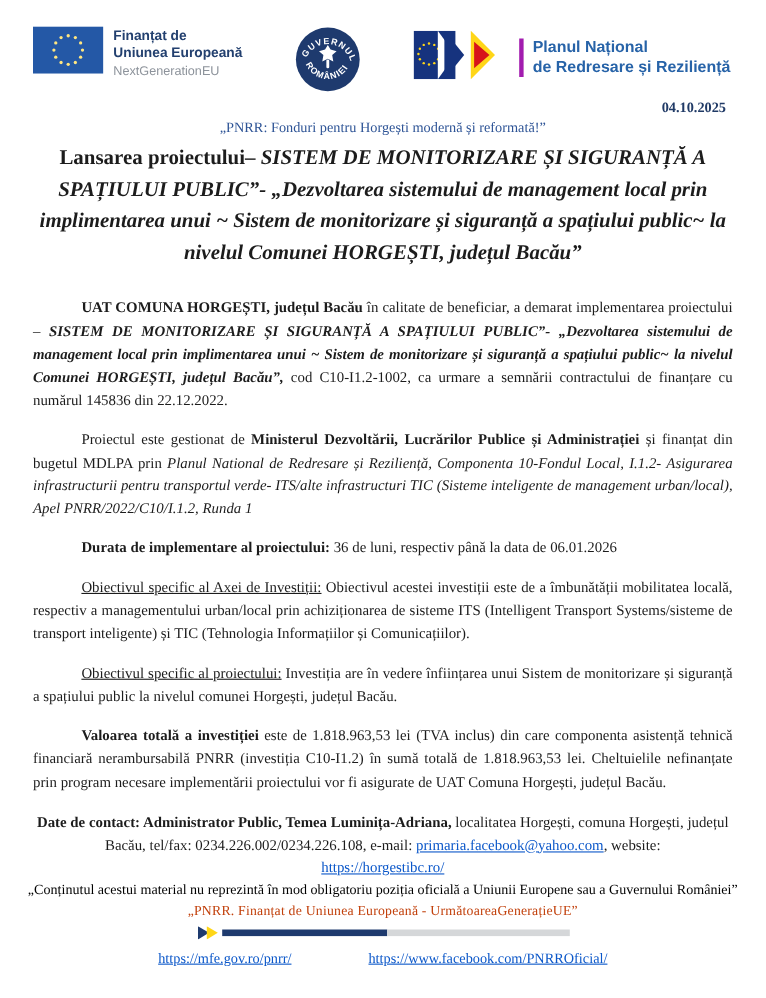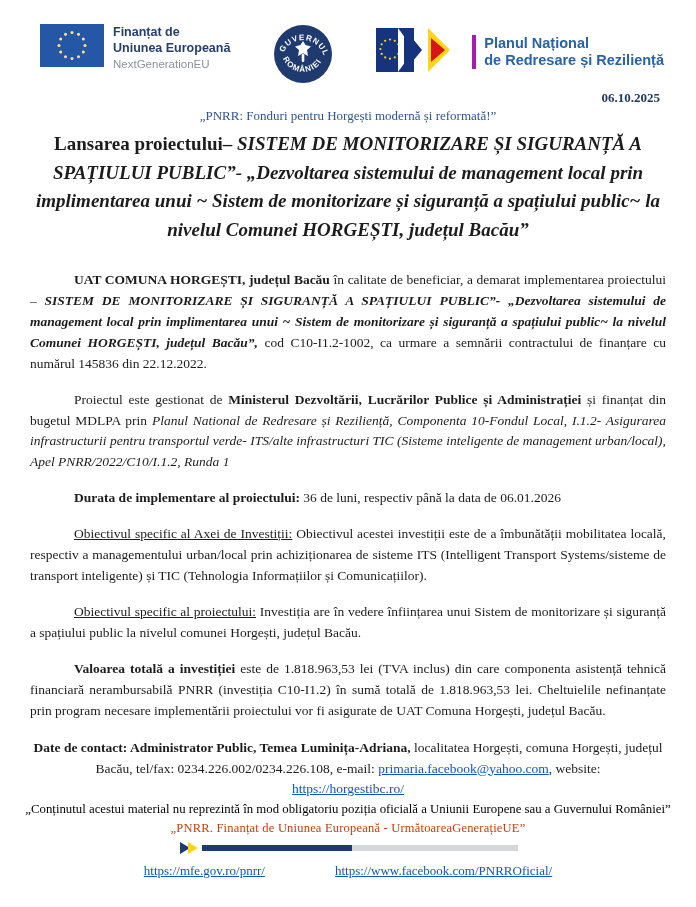--- a/index.html
+++ b/index.html
@@ -2,21 +2,21 @@
 <html lang="ro"><head>
 <meta charset="utf-8">
 <style>
   html,body{margin:0;padding:0;background:#ffffff;}
   body{width:696px;height:907px;overflow:hidden;
        font-family:"Liberation Serif","DejaVu Serif",serif;color:#1c1c1c;}
   .page{box-sizing:border-box;width:696px;height:907px;padding:24px 30px 0 30px;position:relative;}
 
   
   .logos{display:flex;justify-content:space-between;align-items:flex-start;height:62px;}
-  .eu-logo{display:flex;gap:9px;align-items:flex-start;margin-left:10px;}
+  .eu-logo{display:flex;gap:9px;align-items:flex-end;}
   .eu-flag{flex:0 0 auto;}
   .eu-text{font-family:"Liberation Sans","DejaVu Sans",sans-serif;line-height:1.25;margin-top:1px;}
   .eu-text .l1,.eu-text .l2{font-size:12.5px;font-weight:bold;color:#23406f;}
   .eu-text .l3{font-size:11.5px;color:#8d939b;margin-top:1px;}
   .gov-seal{margin-top:0px;}
   .pnrr-logo{display:flex;align-items:center;gap:8px;margin-right:2px;margin-top:4px;}
   .pnrr-text{border-left:4px solid #a21caf;padding-left:8px;
              font-family:"Liberation Sans","DejaVu Sans",sans-serif;
              font-weight:bold;font-size:14.5px;line-height:1.2;color:#2763a8;}
   .date-row{text-align:right;font-weight:bold;font-size:13px;color:#203a66;margin:4px 6px 0 0;}
@@ -120,21 +120,21 @@
           <polygon points="55,10 69,22 55,34" fill="#d7141a"></polygon>
         </svg>
       </span>
       <span class="pnrr-text">
         <div>Planul Național</div>
         <div>de Redresare și Reziliență</div>
       </span>
     </div>
   </div>
 
-  <div class="date-row">06.10.2025</div>
+  <div class="date-row">04.10.2025</div>
 
   <div class="subtitle">„PNRR: Fonduri pentru Horgești modernă și reformată!”</div>
 
   <div class="project-title">
     <span>Lansarea proiectului– </span><span class="i">SISTEM DE MONITORIZARE ȘI SIGURANȚĂ A SPAȚIULUI PUBLIC”- „Dezvoltarea sistemului de management local prin implimentarea unui ~ Sistem de monitorizare și siguranță a spațiului public~ la nivelul Comunei HORGEȘTI, județul Bacău”</span>
   </div>
 
   <p class="para" style="margin-top:26px;">
     <span class="b">UAT COMUNA HORGEȘTI, județul Bacău</span><span> în calitate de beneficiar, a demarat implementarea proiectului – </span><span class="b i">SISTEM DE MONITORIZARE ȘI SIGURANȚĂ A SPAȚIULUI PUBLIC”- „Dezvoltarea sistemului de management local prin implimentarea unui ~ Sistem de monitorizare și siguranță a spațiului public~ la nivelul Comunei HORGEȘTI, județul Bacău”,</span><span> cod C10-I1.2-1002, ca urmare a semnării contractului de finanțare cu numărul 145836 din 22.12.2022.</span>
   </p>

